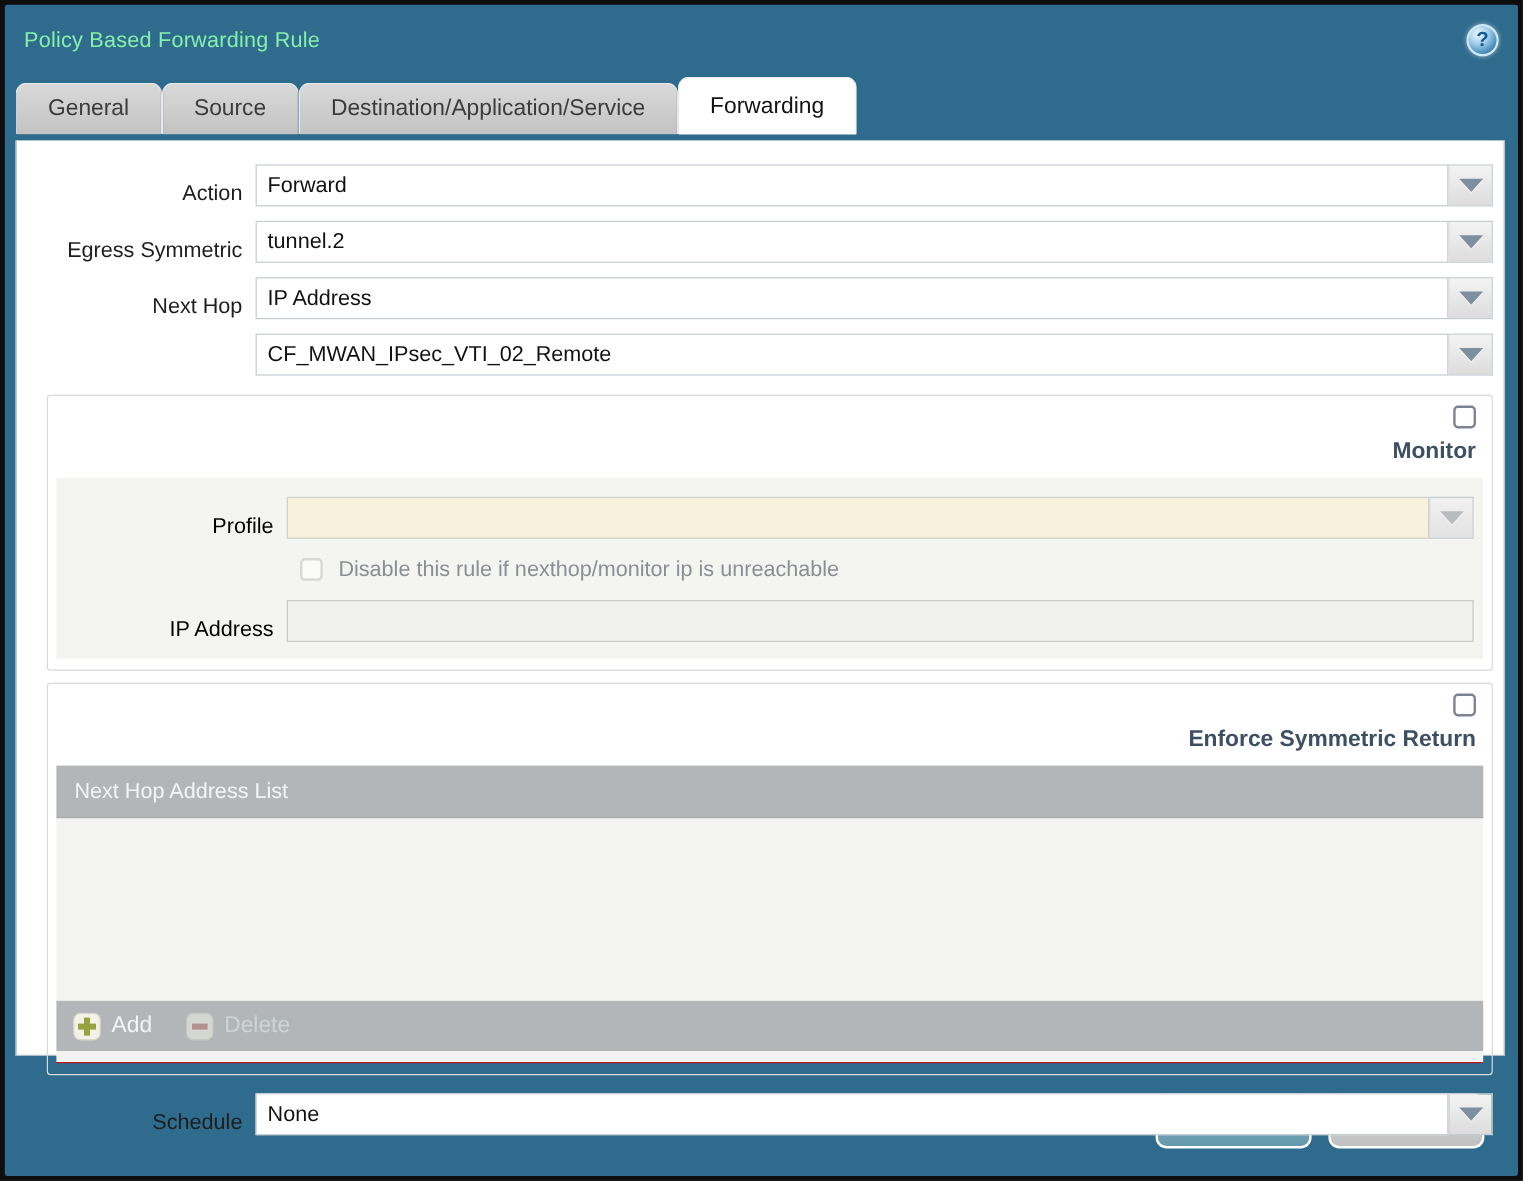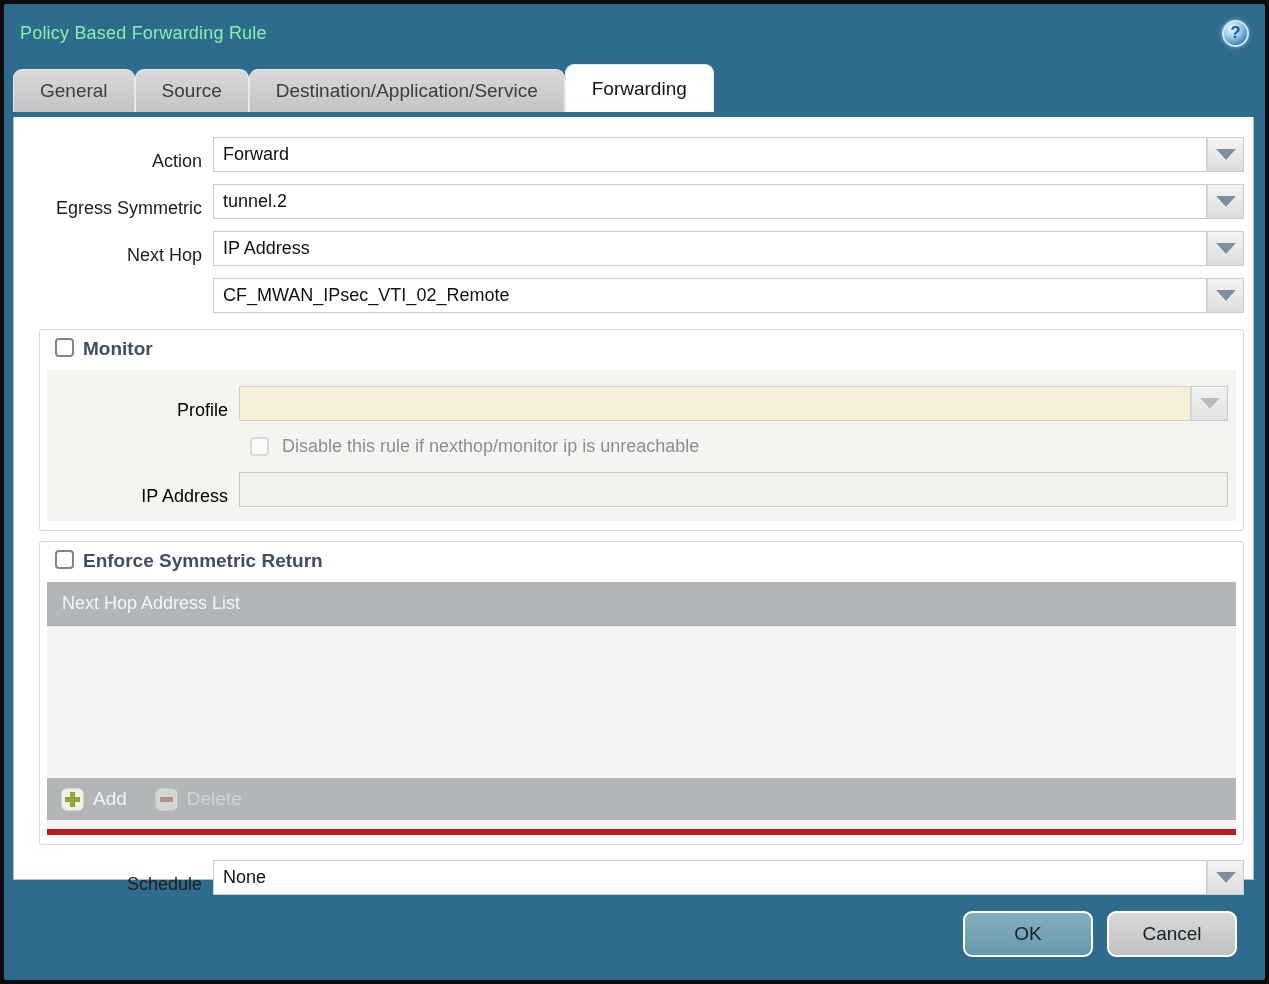--- a/index.html
+++ b/index.html
@@ -40,35 +40,35 @@
       border: 1px solid #c5ccd2; border-left: 1px solid #d4d9dd; display: flex; align-items: center; justify-content: center; cursor: pointer; }
   .arrow-down { width: 0; height: 0; border-left: 10px solid transparent; border-right: 10px solid transparent;
       border-top: 11px solid #7e8fa0; filter: drop-shadow(0 1px 0 rgba(255,255,255,.7)); }
   .combo.disabled .combo-input { background: #f7f1dc; border-color: #cfd2cd; }
   .combo.disabled .combo-trigger { background: linear-gradient(#f1f1f1, #e3e3e3); cursor: default; }
   .combo.disabled .arrow-down { border-top-color: #b9bcbf; }
   .text-input { flex: 1; height: 35px; border: 1px solid #c9c9c6; background: #f1f1ee; }
 
   
   .group { border: 1px solid #d9d9d9; border-radius: 3px; margin: 0 9px 10px 25px; padding: 8px 7px 9px 7px; }
-  .group-legend { display: flex; align-items: flex-start; gap: 9px; padding: 0 6px; margin-left: 2px; }
+  .group-legend { display: flex; align-items: flex-end; gap: 9px; padding: 0 6px; margin-left: 2px; flex-direction: column; }
   .group-legend .group-title { font-size: 19px; font-weight: bold; color: #3d4f63; }
   .checkbox { width: 19px; height: 19px; border: 2px solid #7c8494; border-radius: 4px; background: #ffffff; cursor: pointer; flex: none; }
   .checkbox.disabled { border: 2px solid #d8d8d4; background: #fbfbf9; cursor: default; }
 
   .group-panel { background: #f4f4f1; padding: 16px 0 14px 0; margin-top: 10px; }
   .group-panel .form-row { margin: 0 0 0 0; }
   .panel-label { width: 192px; text-align: right; padding-right: 11px; font-size: 18px; color: #000000; flex: none; }
   .row-gap { height: 15px; }
   .check-row { display: flex; align-items: center; gap: 13px; margin-left: 203px; }
   .check-row .check-label { font-size: 18px; color: #8b8f93; }
   .panel-right-pad { padding-right: 8px; }
 
   
-  .grid { margin-top: 10px; border-bottom: 6px solid #b91c1c; }
+  .grid { margin-top: 10px; border-bottom: 1px solid #b91c1c; }
   .grid-header { height: 44px; background: #b2b6b8; display: flex; align-items: center; padding: 0 15px;
       color: #f3f5f5; font-size: 18px; border-bottom: 1px solid #a5a9ab; }
   .grid-body { height: 152px; background: #f3f3f1; }
   .grid-toolbar { height: 42px; background: #b2b6b8; display: flex; align-items: center; gap: 28px; padding: 0 14px; }
   .tool-btn { display: flex; align-items: center; gap: 9px; cursor: pointer; }
   .tool-icon { width: 23px; height: 23px; border-radius: 6px; background: #f3f2e7; border: 1px solid #d7d7cc;
       display: flex; align-items: center; justify-content: center; position: relative; }
   .plus-glyph::before, .plus-glyph::after { content: ""; position: absolute; background: #95a23f; }
   .plus-glyph::before { width: 15px; height: 5px; }
   .plus-glyph::after { width: 5px; height: 15px; }

